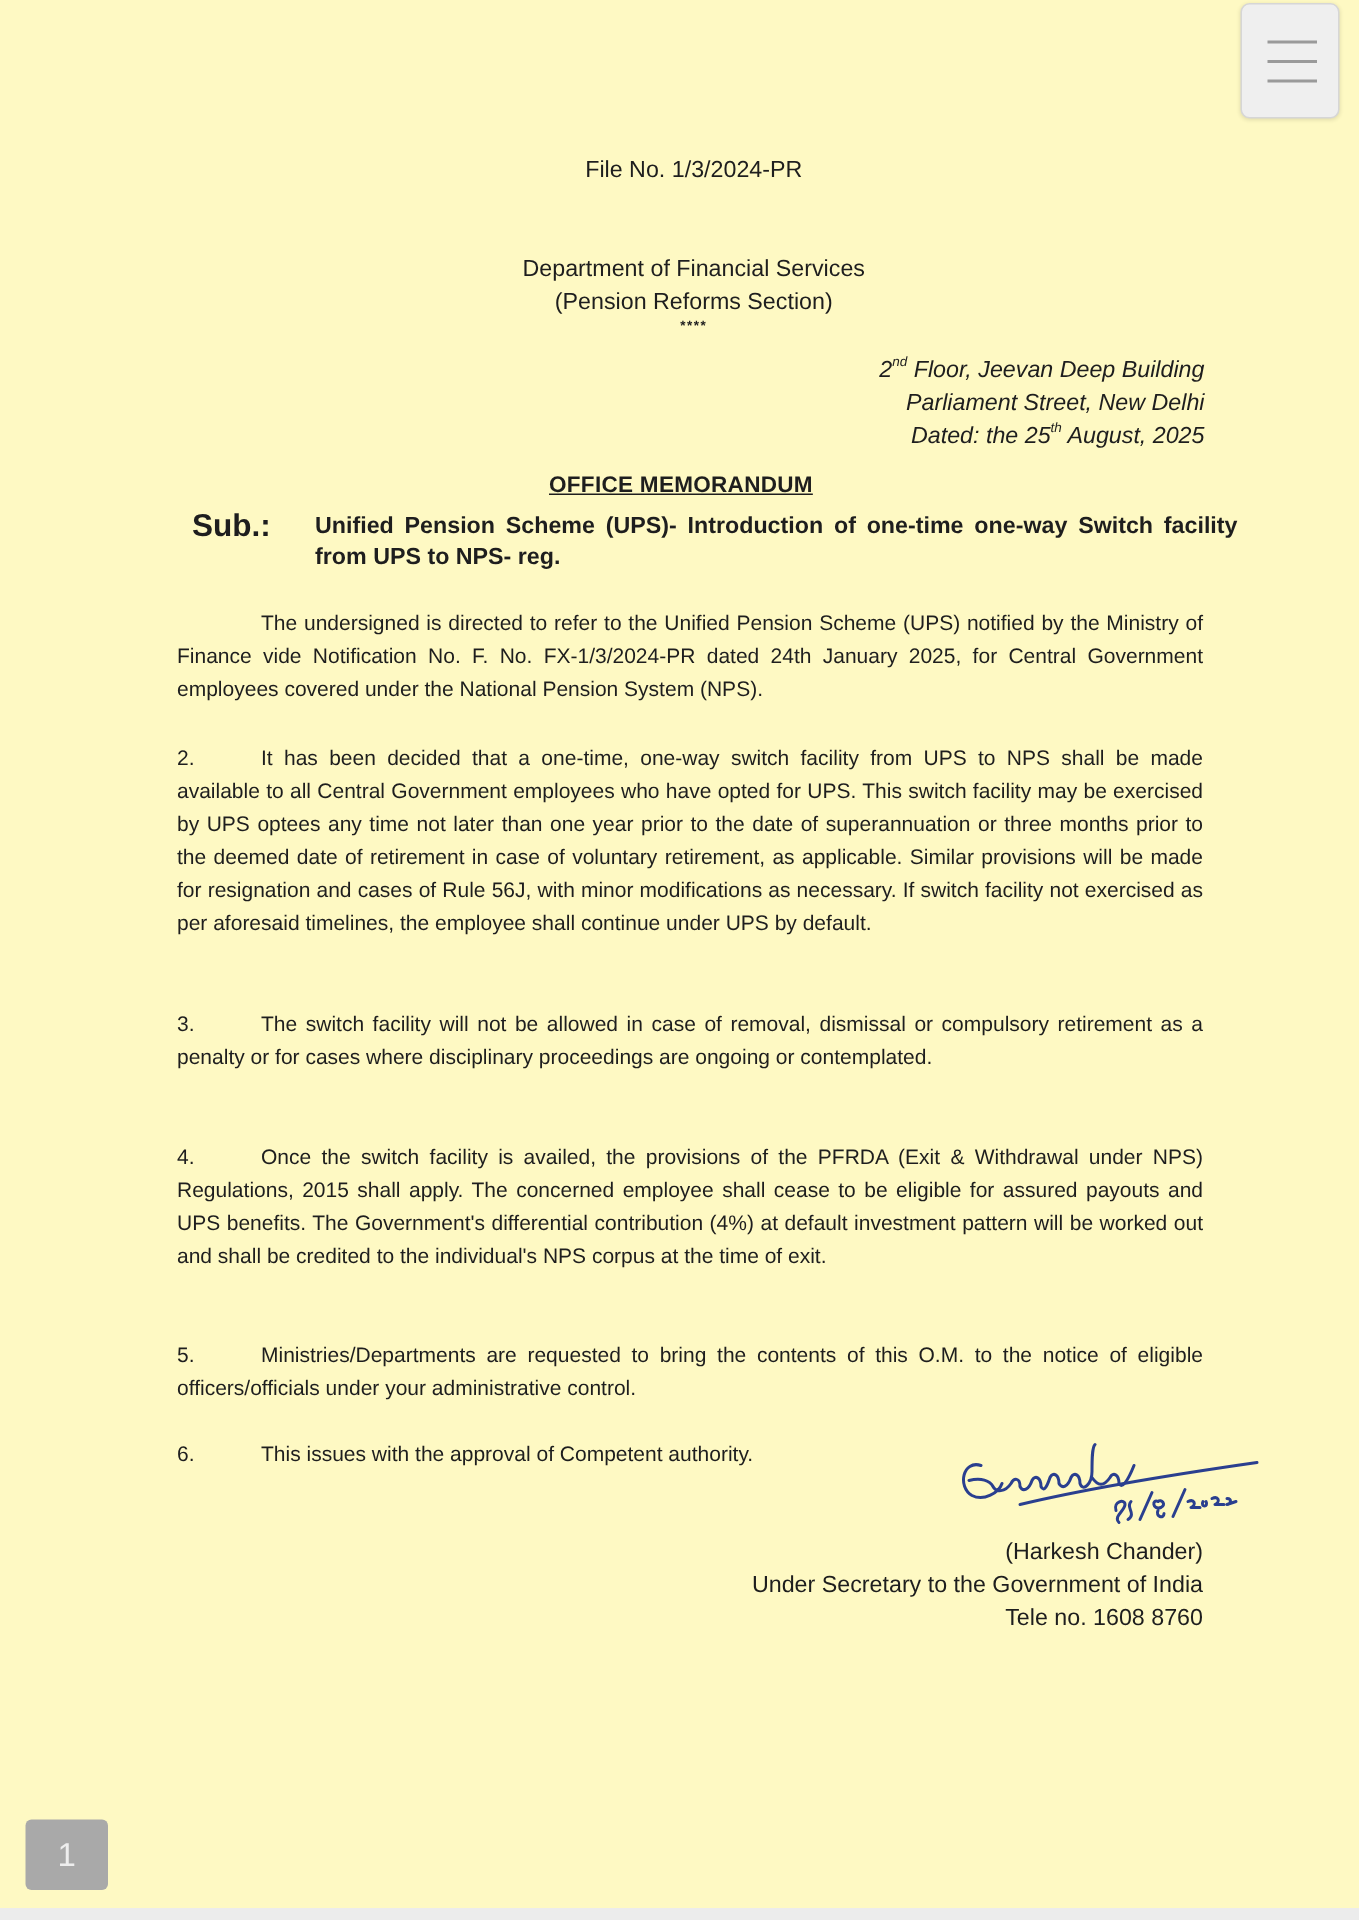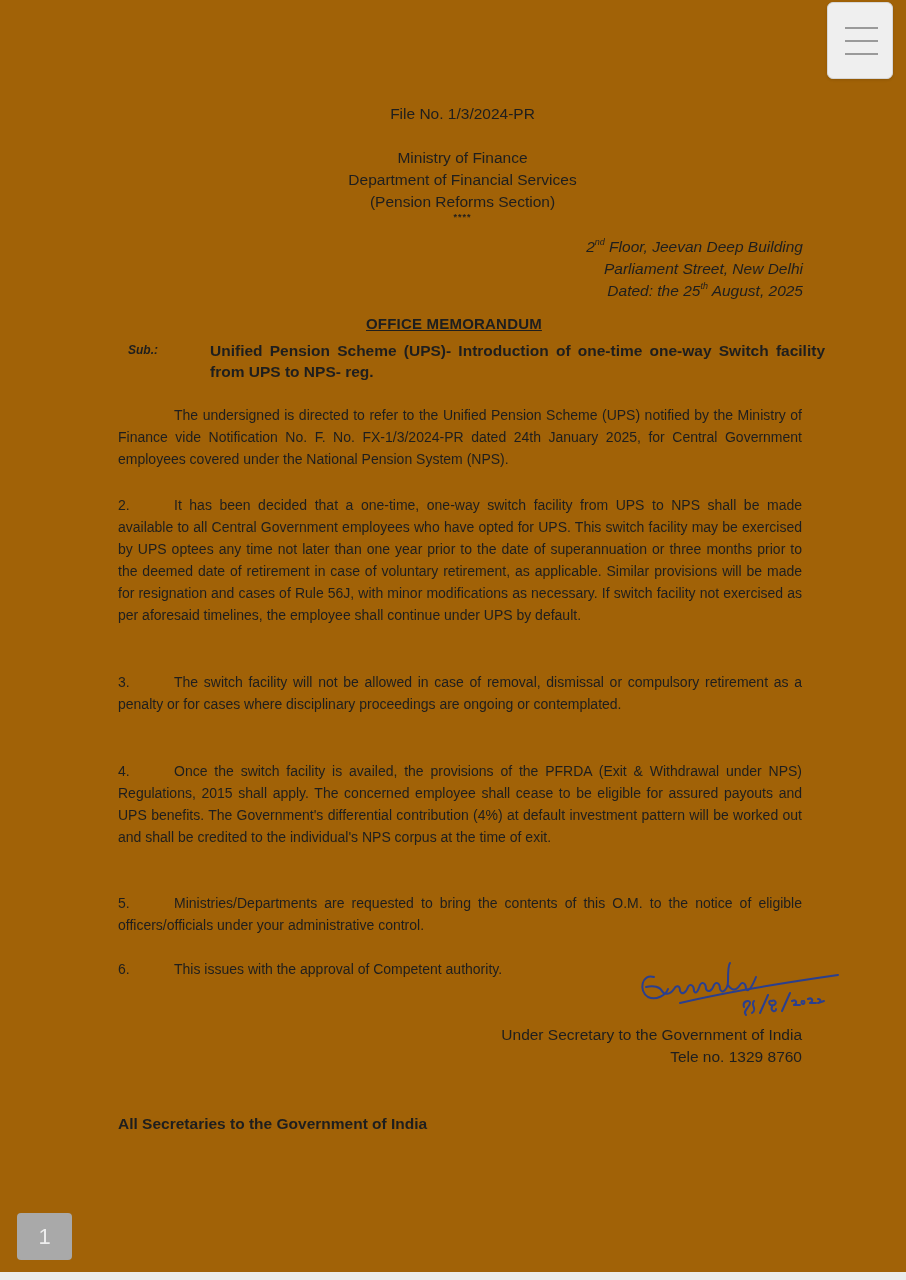--- a/index.html
+++ b/index.html
@@ -3,56 +3,55 @@
 <meta charset="utf-8">
 <style>
   html, body { margin:0; padding:0; }
   body {
     width:906px; height:1280px; position:relative; overflow:hidden;
     background:#f7f7f7;
     font-family:"Liberation Sans", sans-serif; color:#1e1e1e;
   }
   .page {
     position:absolute; left:0; top:0; width:906px; height:1272px;
-    background:#a16207;
+    background:#fef9c3;
   }
   .bottom-strip { position:absolute; left:0; top:1272px; width:906px; height:8px; background:#ececec; }
   .menu-btn {
     position:absolute; left:827px; top:2px; width:64px; height:75px;
     background:#efefef; border:1px solid #d6d6d6; border-radius:6px;
     box-shadow:0 1px 3px rgba(0,0,0,0.12);
   }
   .menu-btn .bar { position:absolute; left:17px; width:33px; height:2px; background:#9a9a9a; }
   .page-badge {
     position:absolute; left:17px; top:1213px; width:55px; height:47px;
     background:#a9a9a9; border-radius:4px; color:#eeeeee;
     font-size:22px; text-align:center; line-height:47px;
   }
   .hdr { position:absolute; left:300px; width:325px; text-align:center; font-size:15.5px; line-height:22px; }
   .stars { position:absolute; left:300px; top:212px; width:325px; text-align:center; font-size:9px; letter-spacing:1px; font-weight:bold; }
   .addr { position:absolute; right:103px; text-align:right; font-style:italic; font-size:15.5px; line-height:22px; white-space:nowrap; }
   .addr sup { font-size:9px; vertical-align:7px; line-height:0; }
   .om-title { position:absolute; left:366px; top:315px; font-weight:bold; font-size:15px; text-decoration:underline; letter-spacing:0.2px; }
-  .sub-label { position:absolute; left:128px; top:340px; font-weight:bold; font-size:12px; line-height:21px;font-style:italic; }
+  .sub-label { position:absolute; left:128px; top:340px; font-weight:bold; font-size:21px; line-height:21px; }
   .sub-text { position:absolute; left:186px; top:340px; width:615px; font-weight:bold; font-size:15.5px; line-height:21px; text-align:justify; text-align-last:left;margin-left:24px; }
   .para { position:absolute; left:118px; width:684px; font-size:14px; line-height:22px; text-align:justify; }
   .para .num { display:inline-block; width:56px; }
   .para .indent { display:inline-block; width:56px; }
   .sig-block { position:absolute; right:104px; top:1024px; text-align:right; font-size:15.5px; line-height:22px; }
   .signature { position:absolute; left:632px; top:955px; width:210px; height:70px; }
   .addressee { position:absolute; left:118px; top:1113px; font-size:15.5px; line-height:22px; }
   .addressee .b { font-weight:bold; }
 </style>
 </head>
 <body>
 
 <div class="page">
 
   <div class="hdr" style="top:103px;">File No. 1/3/2024-PR</div>
-  <div class="hdr" style="top:147px;">Ministry of Finance</div>
   <div class="hdr" style="top:169px;">Department of Financial Services</div>
   <div class="hdr" style="top:191px;">(Pension Reforms Section)</div>
   <div class="stars">****</div>
 
   <div class="addr" style="top:236px;text-align:center;"><span>2</span><sup>nd</sup><span> Floor, Jeevan Deep Building</span></div>
   <div class="addr" style="top:258px;">Parliament Street, New Delhi</div>
   <div class="addr" style="top:280px;"><span>Dated:  the 25</span><sup>th</sup><span> August, 2025</span></div>
 
   <div class="om-title">OFFICE MEMORANDUM</div>
 
@@ -73,26 +72,26 @@
 
   <svg class="signature" viewBox="0 0 210 70">
     <g fill="none" stroke="#2a3f8f" stroke-width="2" stroke-linecap="round" stroke-linejoin="round">
       <path d="M22 22 C10 18 6 36 16 42 C24 46 34 40 36 34 M14 32 C22 30 28 32 30 36 C32 40 38 40 42 34 C44 30 48 30 48 36 C50 40 54 38 56 32 C58 28 62 30 62 36 C64 40 66 36 68 30 C70 26 74 28 74 34 C76 38 80 36 82 30 C84 26 88 28 88 34 C90 40 96 34 96 26 C96 18 96 10 98 8 M96 30 C100 36 104 36 108 30 C110 26 114 28 114 34 C116 38 120 32 124 22"></path>
       <path d="M48 48 C90 38 150 28 206 20"></path>
       <path d="M112 52 C110 46 118 44 118 48 C118 52 110 56 114 60 M122 46 C118 50 126 54 120 58 M128 58 L136 40 M140 46 C136 44 136 52 142 50 C146 48 142 44 140 46 M140 52 C138 56 144 58 144 54 M150 56 L158 38 M160 46 C164 44 166 48 162 50 L168 50 M170 46 C168 50 174 50 172 46 M176 44 C180 42 182 46 178 48 L184 48 M186 44 C190 44 188 48 186 48 L192 46"></path>
     </g>
   </svg>
 
   <div class="sig-block">
+    <div>(Harkesh Chander)</div>
     <div>Under Secretary to the Government of India</div>
-    <div>Tele no. 1329 8760</div>
+    <div>Tele no. 1608 8760</div>
   </div>
 
   <div class="addressee">
-    <div class="b">All Secretaries to the Government of India</div>
   </div>
 </div>
 
 <div class="bottom-strip"></div>
 
 <div class="menu-btn">
   <span>
     <span class="bar" style="top:24px;"></span>
     <span class="bar" style="top:37px;"></span>
     <span class="bar" style="top:50px;"></span>

